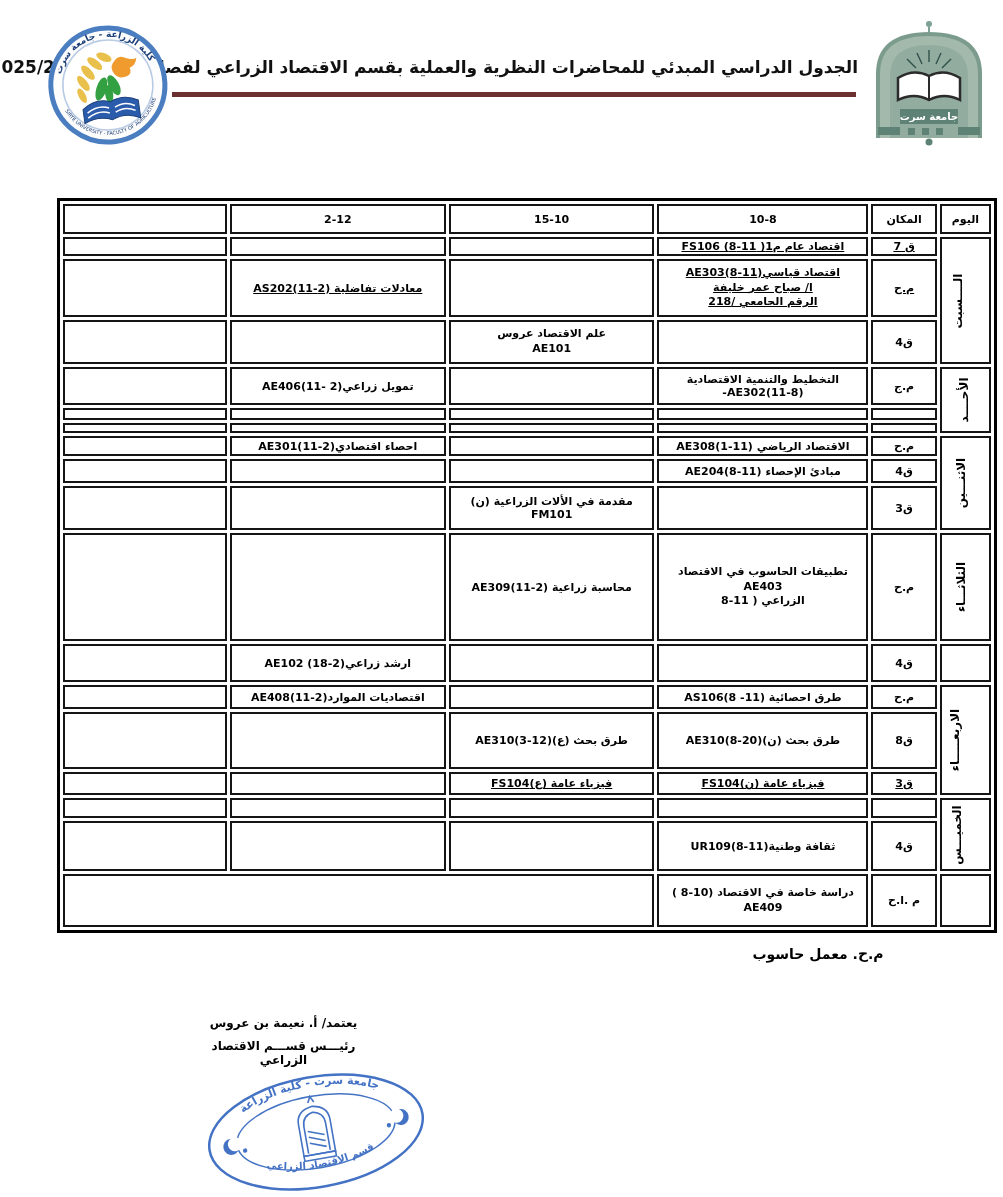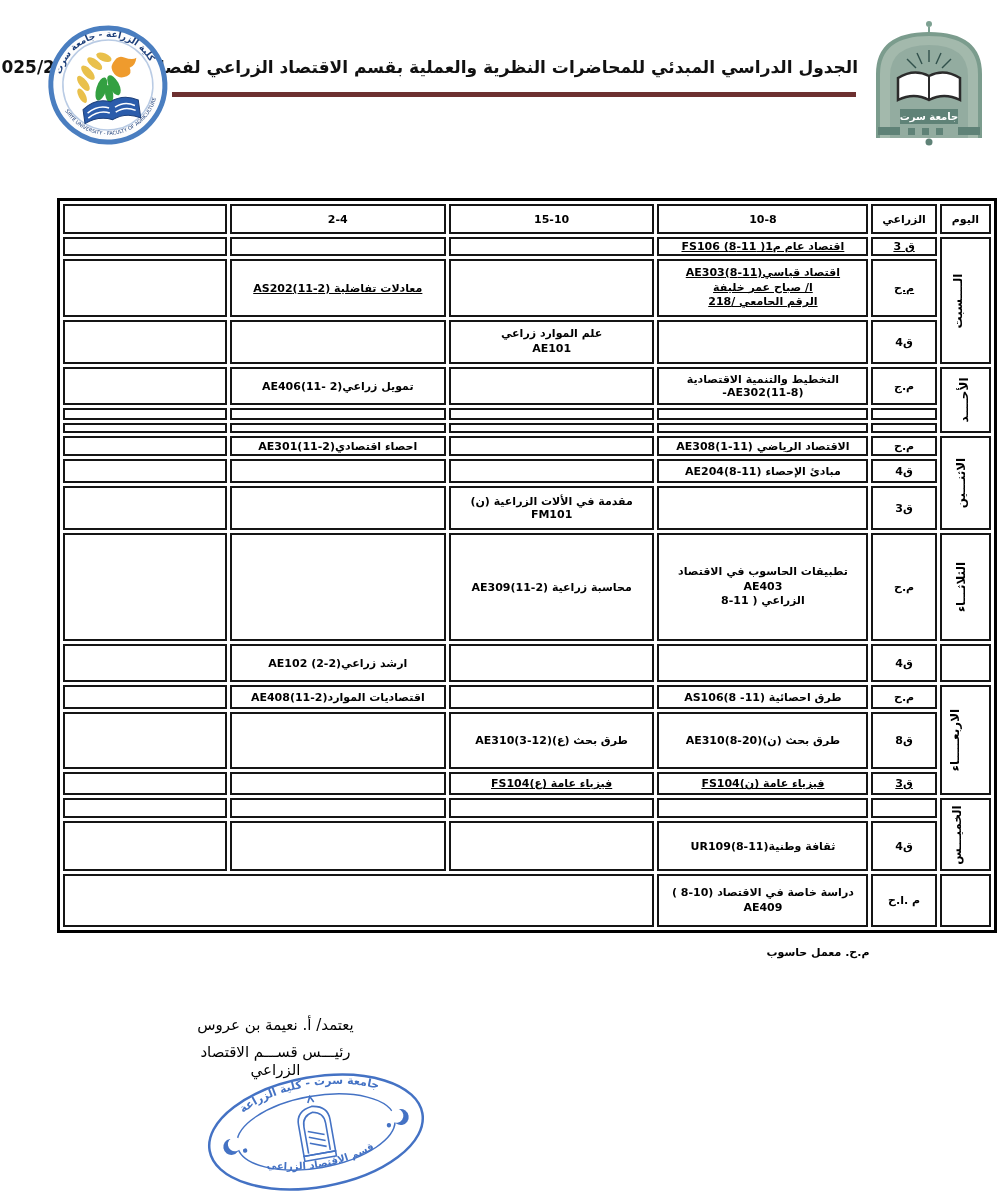--- a/index.html
+++ b/index.html
@@ -45,25 +45,25 @@
   td.daycell { background:#d9d9d9; overflow:visible; }
   .vtxt {
     display:inline-block; transform: rotate(-90deg);
     white-space: nowrap; font-size:12px; font-weight:bold;
   }
   .cell-line { line-height:1.35; }
 
   
   .footnote {
     position:absolute; top:946px; left:748px; width:140px;
-    text-align:center; font-size:11px; font-weight:bold; direction:rtl;
+    text-align:center; font-size:14px; font-weight:bold; direction:rtl;
   }
   .signature {
-    position:absolute; top:1016px; left:188px; width:175px;
-    text-align:center; font-size:15px; font-weight:normal; direction:rtl;
+    position:absolute; top:1016px; left:196px; width:175px;
+    text-align:center; font-size:12px; font-weight:bold; direction:rtl;
   }
   .signature .sig-line2 { margin-top:9px; }
   .stamp-wrap { position:absolute; top:1070px; left:196px; }
 </style>
 </head>
 <body>
 
 <div class="page-title">الجدول الدراسي المبدئي للمحاضرات النظرية والعملية بقسم الاقتصاد الزراعي لفصل الربيع 2025/2024م</div>
 <div class="title-underline"></div>
 
@@ -140,52 +140,52 @@
       <col style="width:64px">
       <col style="width:206px">
     <col style="width:201px">
       <col style="width:211px">
       <col style="width:160px">
   </colgroup>
 
   <tbody>
       <tr style="height:30px">
     <td class="hdr">اليوم</td>
-    <td class="hdr">الزراعي</td>
+    <td class="hdr">المكان</td>
     <td class="hdr">10-8</td>
     <td class="hdr">15-10</td>
-    <td class="hdr">2-4</td>
+    <td class="hdr">2-12</td>
     <td class="hdr"></td>
   </tr>
 
   <tr style="height:18px">
     <td class="daycell" rowspan="3">
       <span class="vtxt">الــــسبت</span></td>
-    <td class="place gray">ق 3</td>
+    <td class="place gray">ق 7</td>
     <td class="gray">اقتصاد عام م1( 11-8) FS106</td>
     <td class="gray"></td>
     <td class="gray"></td>
     <td class="gray"></td>
   </tr>
   <tr style="height:58px">
     <td class="place gray">م.ح</td>
     <td class="gray">
       <div class="cell-line">اقتصاد قياسي(11-8)AE303</div>
       <div class="cell-line">ا/ صباح عمر خليفة</div>
       <div class="cell-line">الرقم الجامعي /218</div>
     </td>
     <td class="gray"></td>
     <td class="gray">معادلات تفاضلية (2-11)AS202</td>
     <td class="gray"></td>
   </tr>
   <tr style="height:44px">
     <td class="place">ق4</td>
     <td></td>
     <td>
-      <div class="cell-line">علم الموارد زراعي</div>
+      <div class="cell-line">علم الاقتصاد عروس</div>
       <div class="cell-line">AE101</div>
     </td>
     <td></td>
     <td></td>
   </tr>
 
   <tr style="height:38px">
     <td class="daycell" rowspan="3">
       <span class="vtxt">الأحــــد</span></td>
     <td class="place">م.ج</td>
@@ -243,21 +243,21 @@
     </td>
     <td>محاسبة زراعية (2-11)AE309</td>
     <td></td>
     <td></td>
   </tr>
   <tr style="height:38px">
     <td class="daycell"></td>
     <td class="place">ق4</td>
     <td></td>
     <td></td>
-    <td>ارشد زراعي(2-2) AE102</td>
+    <td>ارشد زراعي(2-18) AE102</td>
     <td></td>
   </tr>
 
   <tr style="height:24px">
     <td class="daycell" rowspan="3">
       <span class="vtxt">الاربعـــــاء</span></td>
     <td class="place">م.ح</td>
     <td>طرق احصائية (11- 8)AS106</td>
     <td></td>
     <td>اقتصاديات الموارد(2-11)AE408</td>

